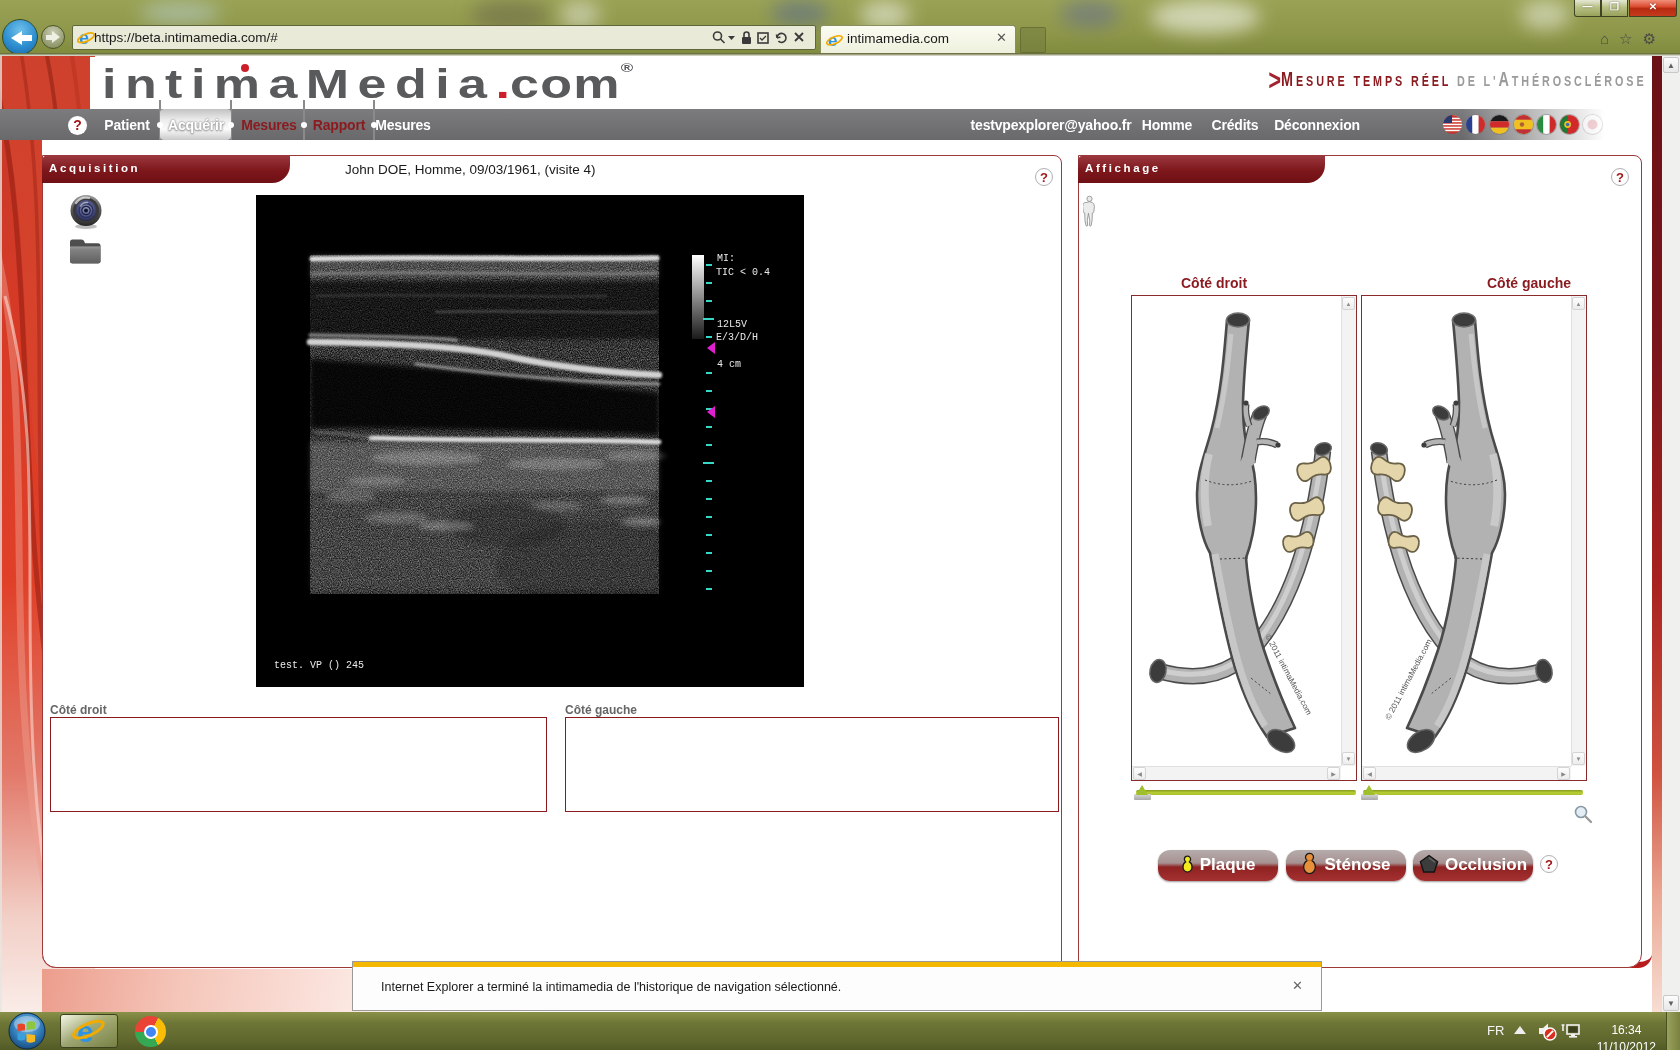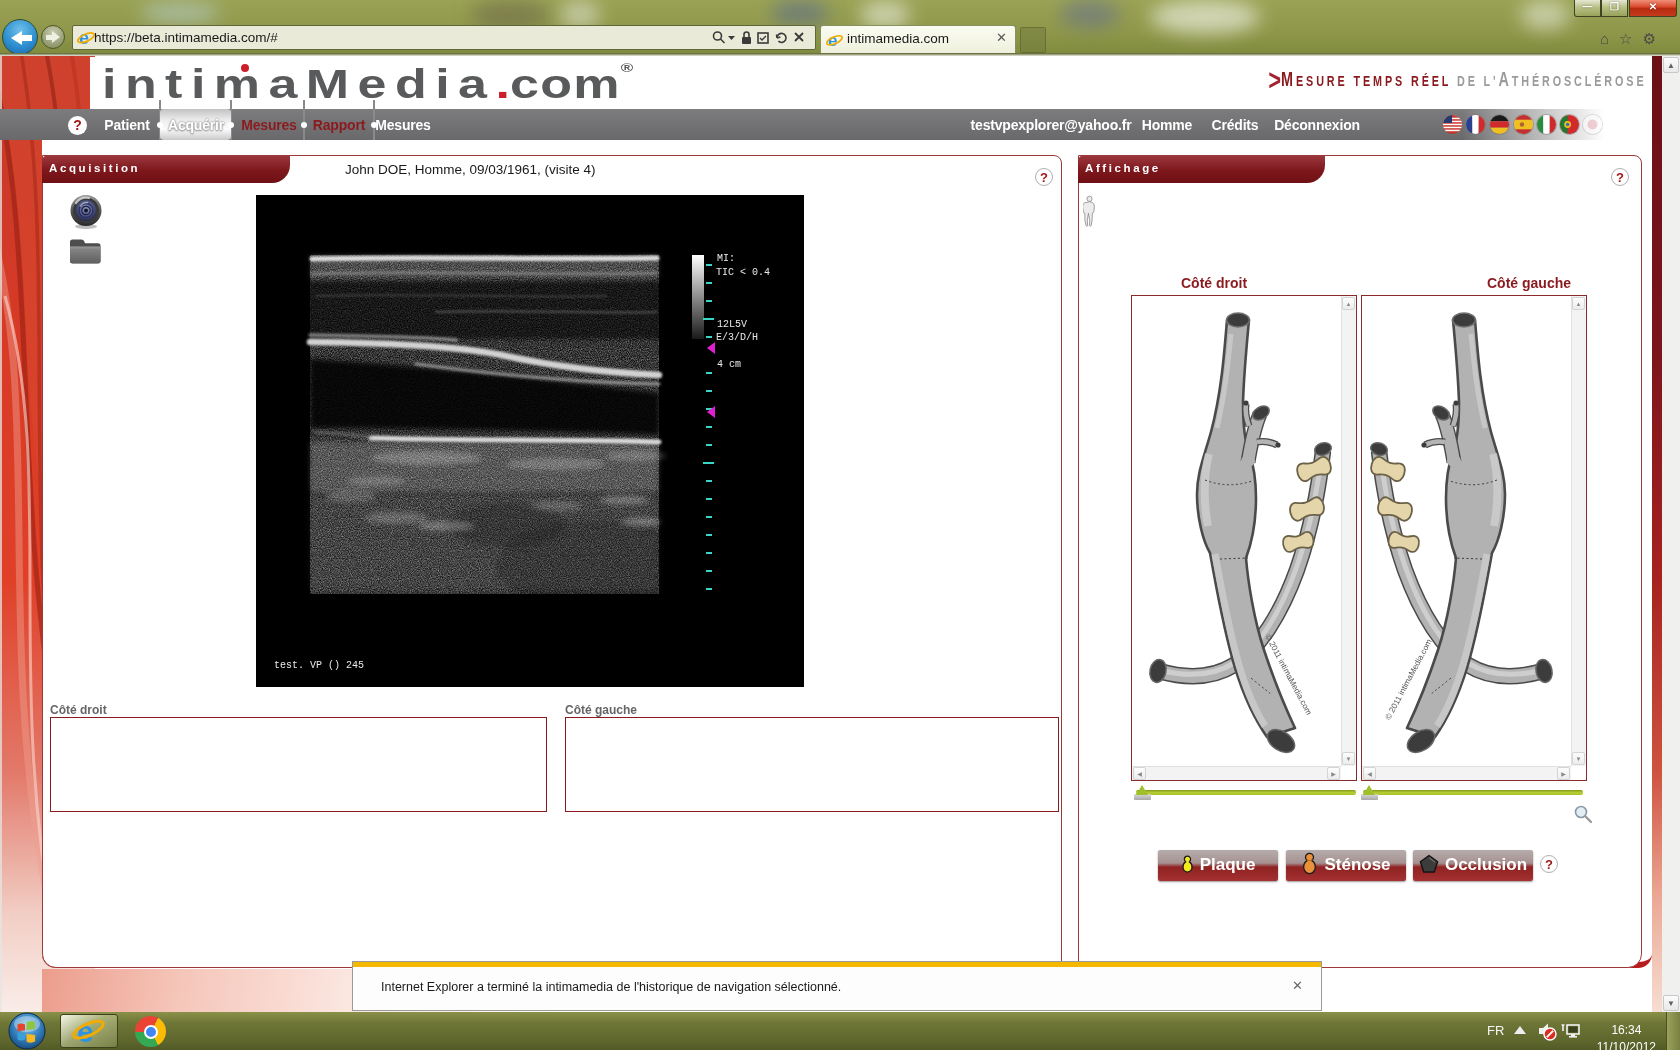--- a/index.html
+++ b/index.html
@@ -100,21 +100,21 @@
 .sb.up { left:0px; top:1px; } .sb.dn { left:0px; bottom:1px; }
 .sb.lf { left:1px; top:0px; } .sb.rt { right:1px; top:0px; }
 .slider { position:absolute; top:631px; width:222px; height:14px; }
 .sline { position:absolute; left:2px; top:3px; width:220px; height:5px;
   background:linear-gradient(#87991c,#b8cf35 55%,#a8bf2a); border-radius:2px; }
 .sthumb { position:absolute; left:0; top:0; width:17px; height:13px; }
 .sthumb:before { content:""; position:absolute; left:0; top:7px; width:17px; height:6px;
   background:linear-gradient(#d8d8d8,#a8a8a8); border-radius:1px; }
 .sthumb:after { content:""; position:absolute; left:2px; top:-2px; width:0; height:0;
   border-left:6.5px solid transparent; border-right:6.5px solid transparent; border-bottom:10px solid #9fc02c; }
-.rbtn { position:absolute; top:694px; width:120px; height:31px; border-radius:2px; color:#fff; font-weight:bold;
+.rbtn { position:absolute; top:694px; width:120px; height:31px; border-radius:12px; color:#fff; font-weight:bold;
   font-size:17px; text-align:center; line-height:30px;
   background:linear-gradient(#b6acac,#a79191 42%,#8f2222 55%,#a53131);
   box-shadow:0 1px 2px rgba(0,0,0,.4); }
 
 
 #notif { position:absolute; left:352px; top:905px; width:970px; height:50px; background:#fdfdfd;
   border:1px solid #9a9a9a; }
 #notif .accent { position:absolute; left:0; top:0; width:100%; height:5px; background:#f5b800; }
 #notif .msg { position:absolute; left:28px; top:18px; font-size:12.5px; color:#1a1a1a; }
 #notif .x { position:absolute; right:18px; top:16px; font-size:13px; color:#666; }

